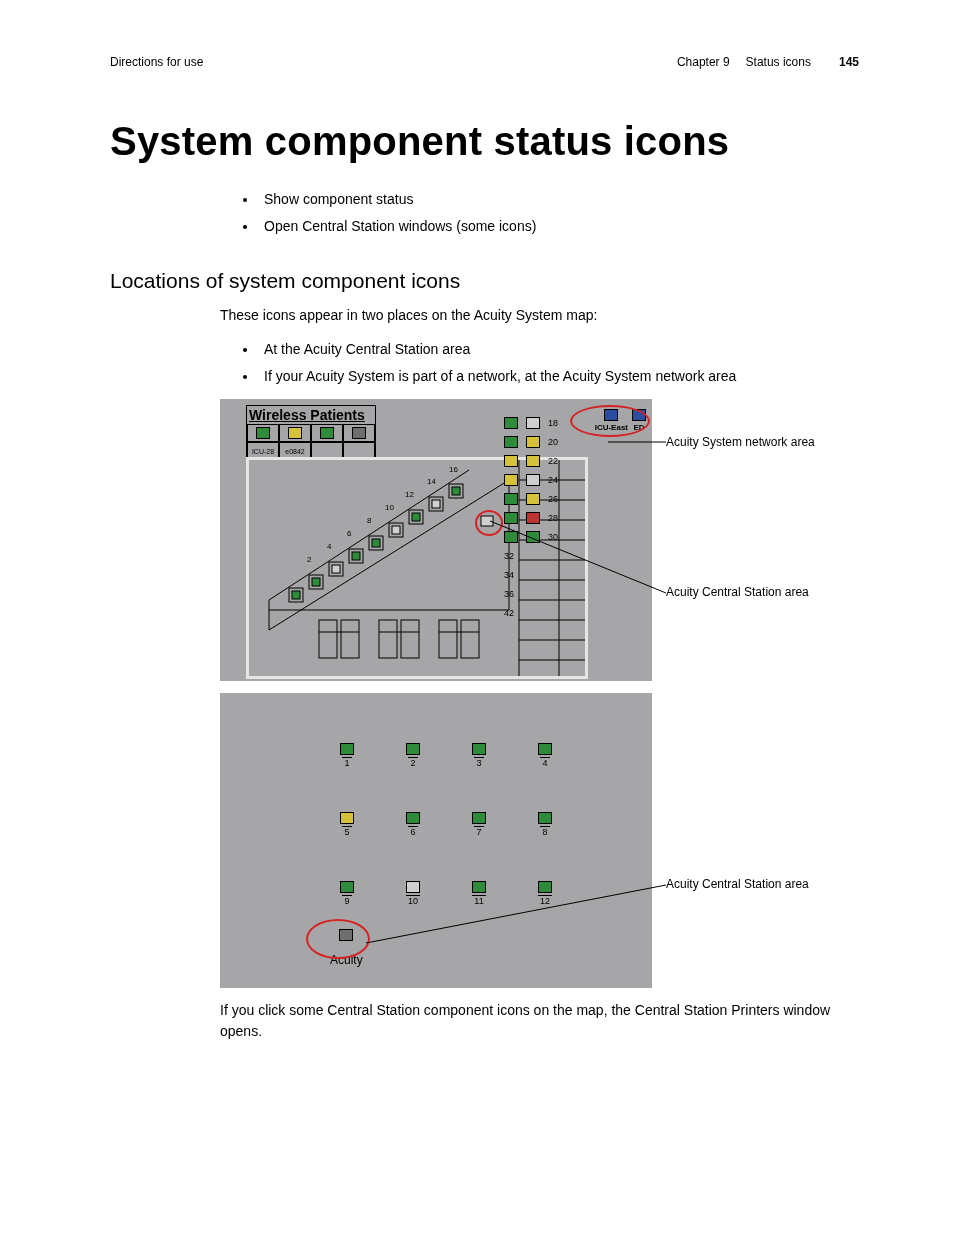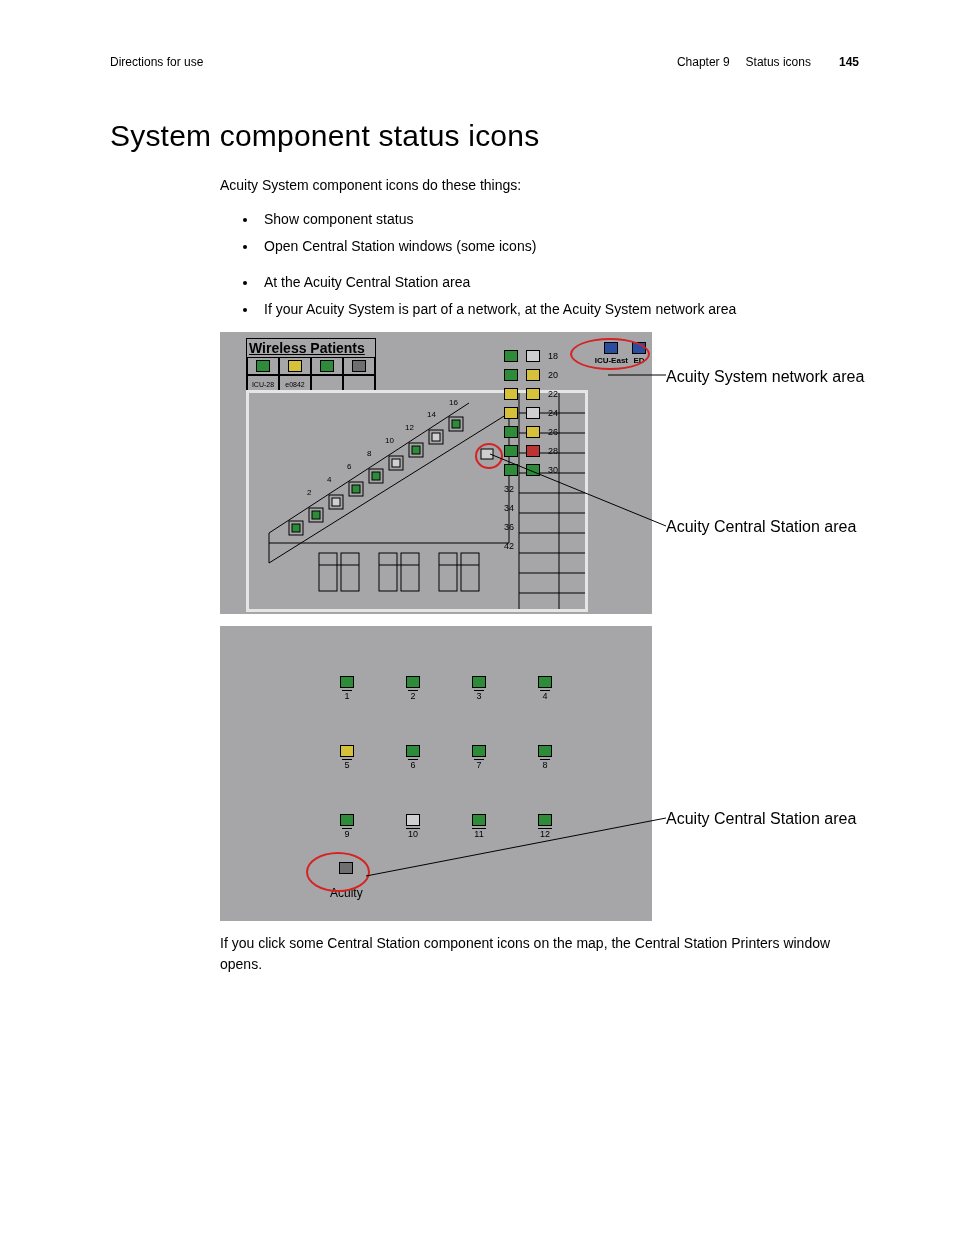--- a/index.html
+++ b/index.html
@@ -17,22 +17,22 @@
   .header-row {
     display: flex;
     justify-content: space-between;
     font-size: 12px;
     margin-bottom: 50px;
   }
   .header-right { display: flex; gap: 16px; }
   .page-num { font-weight: bold; margin-left: 12px; }
   h1 {
     font-family: "Helvetica Neue", Arial, sans-serif;
-    font-weight: 400;
-    font-size: 30px;
+    font-weight: 700;
+    font-size: 40px;
     margin: 0 0 22px 0;
     letter-spacing: 0.2px;
   }
   h2 {
     font-family: "Helvetica Neue", Arial, sans-serif;
     font-weight: 400;
     font-size: 21px;
     margin: 30px 0 12px 0;
   }
   .body-indent { margin-left: 110px; }
@@ -49,21 +49,21 @@
   .figure {
     background: #a6a6a8;
     position: relative;
     margin: 8px 0 12px 0;
   }
   .fig1 { width: 432px; height: 282px; }
   .fig2 { width: 432px; height: 295px; }
 
   .callout {
     position: absolute;
-    font-size: 16px;
+    font-size: 12px;
     white-space: nowrap;
   }
   .callout svg { position: absolute; overflow: visible; }
 
   
   .wp-panel {
     position: absolute;
     top: 6px; left: 26px;
     width: 128px;
     border: 1px solid #000;
@@ -150,29 +150,30 @@
     <div class="header-right">
       <span>Chapter 9</span>
       <span>Status icons</span>
       <span class="page-num">145</span>
     </div>
   </div>
 
   <h1>System component status icons</h1>
 
   <div class="body-indent">
-    <p class="body">Acuity System component icons do these things:</p>
     <ul class="body">
       <li>Show component status</li>
       <li>Open Central Station windows (some icons)</li>
     </ul>
   </div>
 
+  <h2>Locations of system component icons</h2>
 
   <div class="body-indent">
+    <p class="body">These icons appear in two places on the Acuity System map:</p>
     <ul class="body">
       <li>At the Acuity Central Station area</li>
       <li>If your Acuity System is part of a network, at the Acuity System network area</li>
     </ul>
 
     <div class="figwrap">
       <div class="figure fig1">
 
         <div class="wp-panel">
           <div class="wp-title">Wireless Patients</div>

